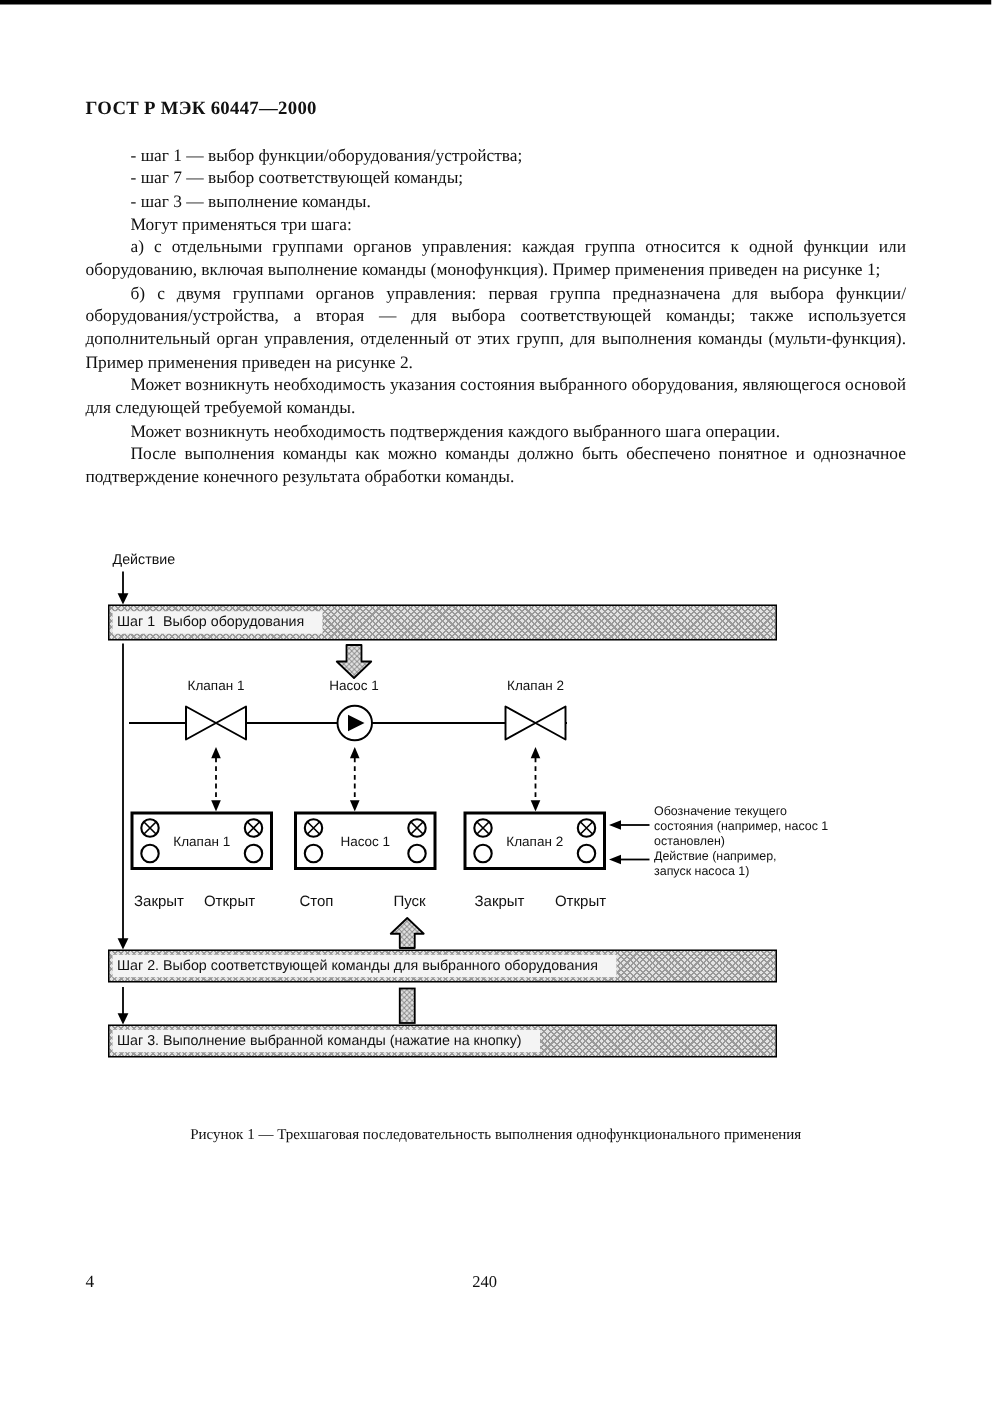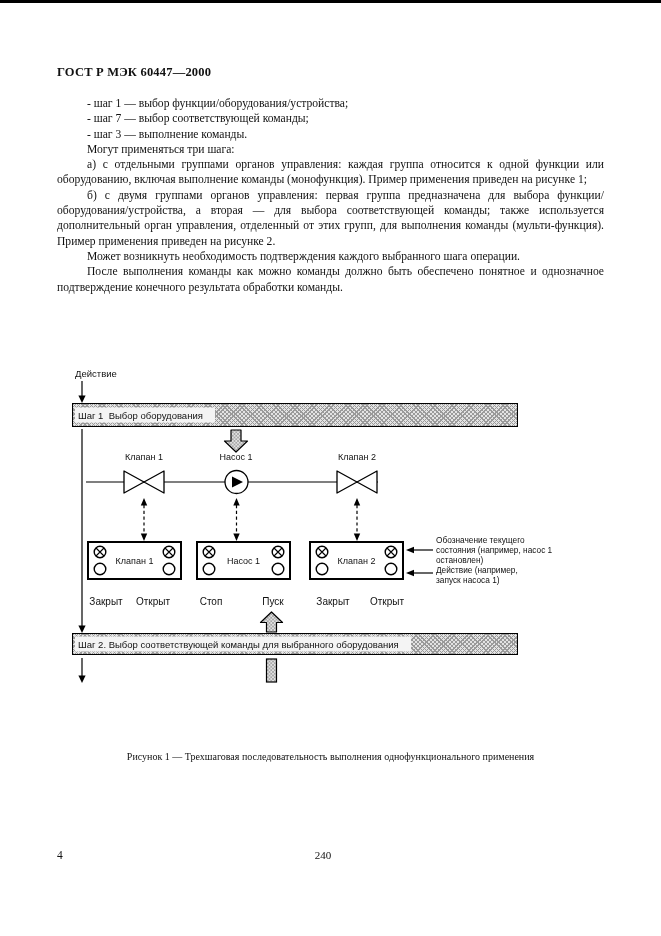--- a/index.html
+++ b/index.html
@@ -81,20 +81,21 @@
 
   <div class="doc-header">ГОСТ Р МЭК 60447—2000</div>
 
   <div class="doc-text">
     <p>- шаг 1 — выбор функции/оборудования/устройства;</p>
     <p>- шаг 7 — выбор соответствующей команды;</p>
     <p>- шаг 3 — выполнение команды.</p>
     <p>Могут применяться три шага:</p>
     <p>а) с отдельными группами органов управления: каждая группа относится к одной функции или оборудованию, включая выполнение команды (монофункция). Пример применения приведен на рисунке 1;</p>
     <p>б) с двумя группами органов управления: первая группа предназначена для выбора функции/оборудования/устройства, а вторая — для выбора соответствующей команды; также используется дополнительный орган управления, отделенный от этих групп, для выполнения команды (мульти-функция). Пример применения приведен на рисунке 2.</p>
+    <p>Может возникнуть необходимость указания состояния выбранного оборудования, являющегося основой для следующей требуемой команды.</p>
     <p>Может возникнуть необходимость подтверждения каждого выбранного шага операции.</p>
     <p>После выполнения команды как можно команды должно быть обеспечено понятное и однозначное подтверждение конечного результата обработки команды.</p>
   </div>
 
   <svg width="0" height="0" style="position:absolute" aria-hidden="true">
     <defs>
       <g id="sym-lamp">
         <circle cx="7" cy="7" r="5.8" fill="#fff" stroke="#000" stroke-width="1.4"></circle>
         <path d="M3 3L11 11M11 3L3 11" stroke="#000" stroke-width="1.1"></path>
       </g>
@@ -167,20 +168,23 @@
   </svg>
 
   <div class="dg-label action-label">Действие</div>
 
   <div class="bar bar-1">
     <span class="bar-label">Шаг 1  Выбор оборудования</span>
   </div>
   <div class="bar bar-2">
     <span class="bar-label">Шаг 2. Выбор соответствующей команды для выбранного оборудования</span>
   </div>
+  <div class="bar bar-3">
+    <span class="bar-label">Шаг 3. Выполнение выбранной команды (нажатие на кнопку)</span>
+  </div>
 
   <div class="dg-label equip-label" style="left:144px">Клапан 1</div>
   <div class="dg-label equip-label" style="left:236px">Насос 1</div>
   <div class="dg-label equip-label" style="left:357px">Клапан 2</div>
 
   <div class="panel" style="left:87px">
     <svg class="ind p-tl" viewBox="0 0 14 14">
         <use href="#sym-lamp"></use>
       </svg>
     <svg class="ind p-tr" viewBox="0 0 14 14">

